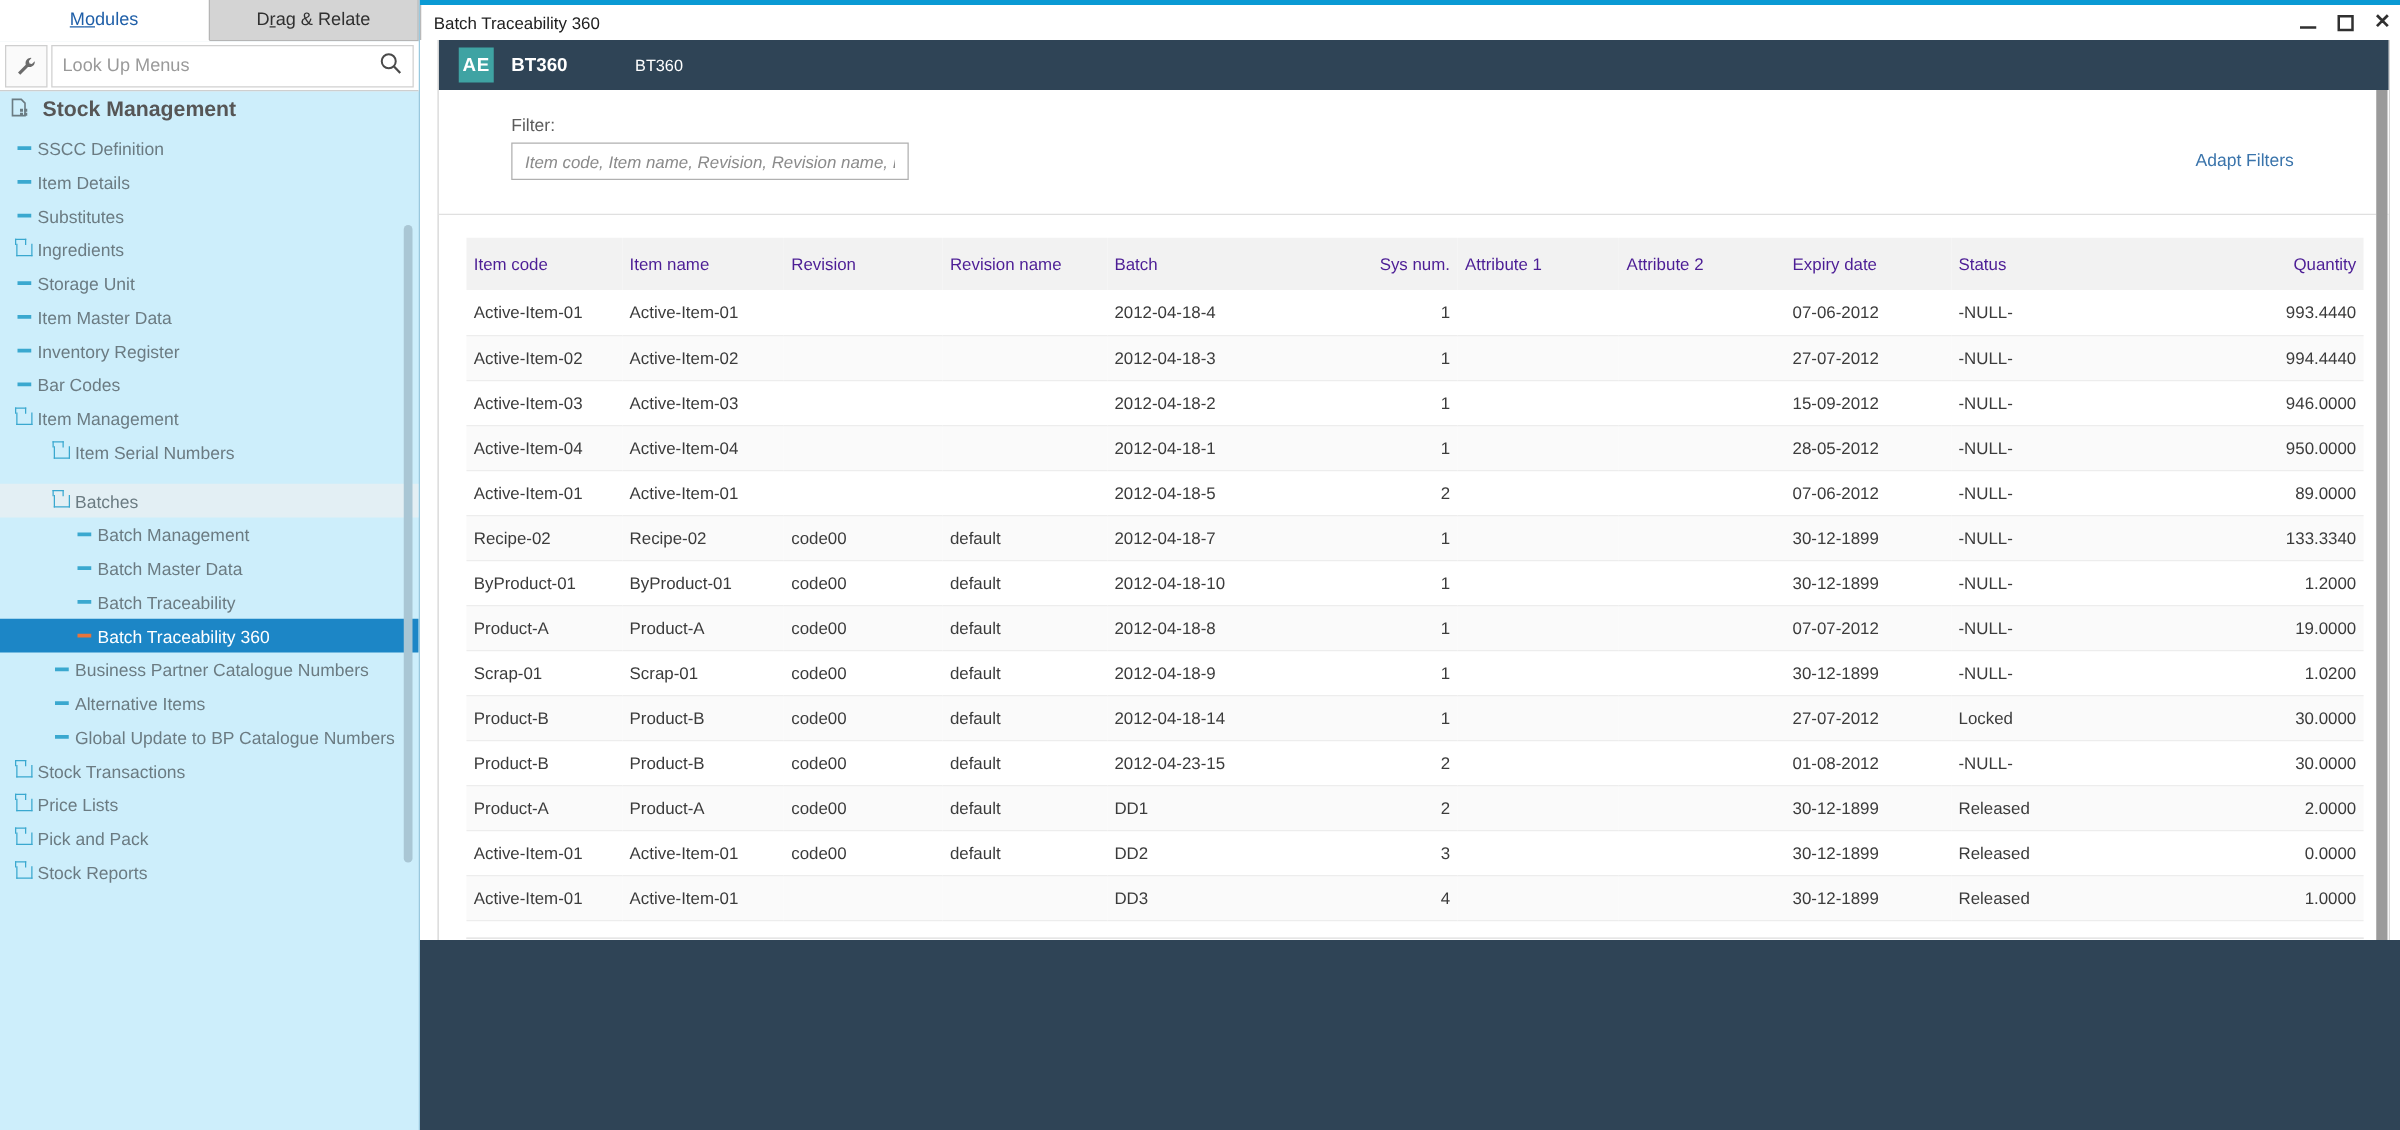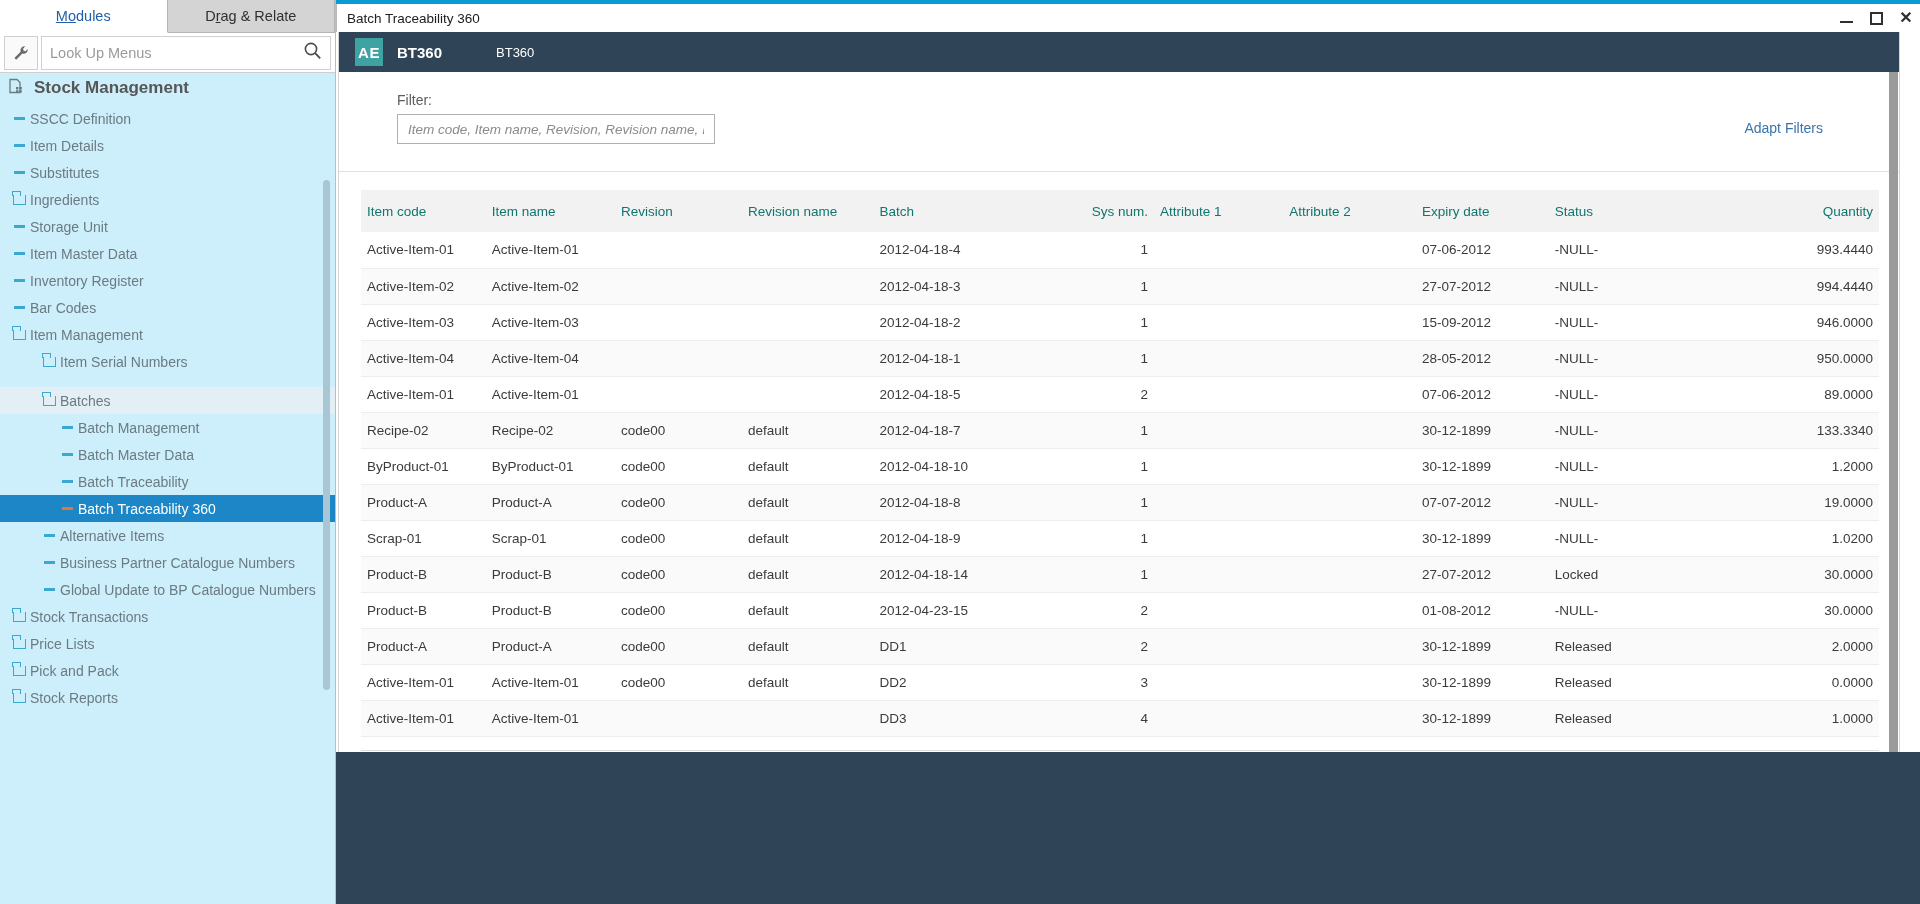--- a/index.html
+++ b/index.html
@@ -147,21 +147,21 @@
     height: 28px; display: flex; align-items: center; gap: 14px;
   }
   .wc { width: 16px; height: 16px; cursor: pointer;
         display: flex; align-items: center; justify-content: center;
         color: #303030; }
   .wc-min { border-bottom: 2px solid #303030; height: 10px; width: 13px; }
   .wc-max { border: 2px solid #303030; width: 13px; height: 13px; }
   .wc-close { font-size: 16px; font-weight: bold; line-height: 1; font-family: "Liberation Sans", sans-serif; }
 
   #app-body {
-    position: absolute; left: 2px; top: 32px;
+    position: absolute; left: 14px; top: 32px;
     width: 1562px; height: 744px;
     background: #ffffff;
     border: 1px solid #d4d4d4;
     border-top: none;
     overflow: hidden;
   }
 
   #brand-bar {
     height: 40px;
     background: #2f4456;
@@ -212,21 +212,21 @@
     position: absolute; left: 22px; top: 158px;
     width: 1518px; height: 560px;
     overflow: hidden;
     background: #fff;
   }
   table { border-collapse: collapse; width: 100%; table-layout: fixed; }
   thead th {
     background: #f2f2f2;
     height: 42px;
     font-size: 13.5px; font-weight: normal;
-    color: #0f766e;
+    color: #4c1d95;
     text-align: left;
     padding: 0 6px;
     vertical-align: middle;
   }
   tbody td {
     height: 36px;
     font-size: 13.5px;
     color: #3b3b3b;
     padding: 0 6px;
     vertical-align: middle;
@@ -390,27 +390,27 @@
       <div class="menu-item lvl2 selected">
         <span class="ic">
           <span class="dash"></span>
         </span>
         <span>Batch Traceability 360</span>
       </div>
       <div class="menu-item lvl1">
         <span class="ic">
           <span class="dash"></span>
         </span>
+        <span>Business Partner Catalogue Numbers</span>
+      </div>
+      <div class="menu-item lvl1">
+        <span class="ic">
+          <span class="dash"></span>
+        </span>
         <span>Alternative Items</span>
-      </div>
-      <div class="menu-item lvl1">
-        <span class="ic">
-          <span class="dash"></span>
-        </span>
-        <span>Business Partner Catalogue Numbers</span>
       </div>
       <div class="menu-item lvl1">
         <span class="ic">
           <span class="dash"></span>
         </span>
         <span>Global Update to BP Catalogue Numbers</span>
       </div>
       <div class="menu-item lvl0">
         <span class="ic">
           <span class="folder"></span>

